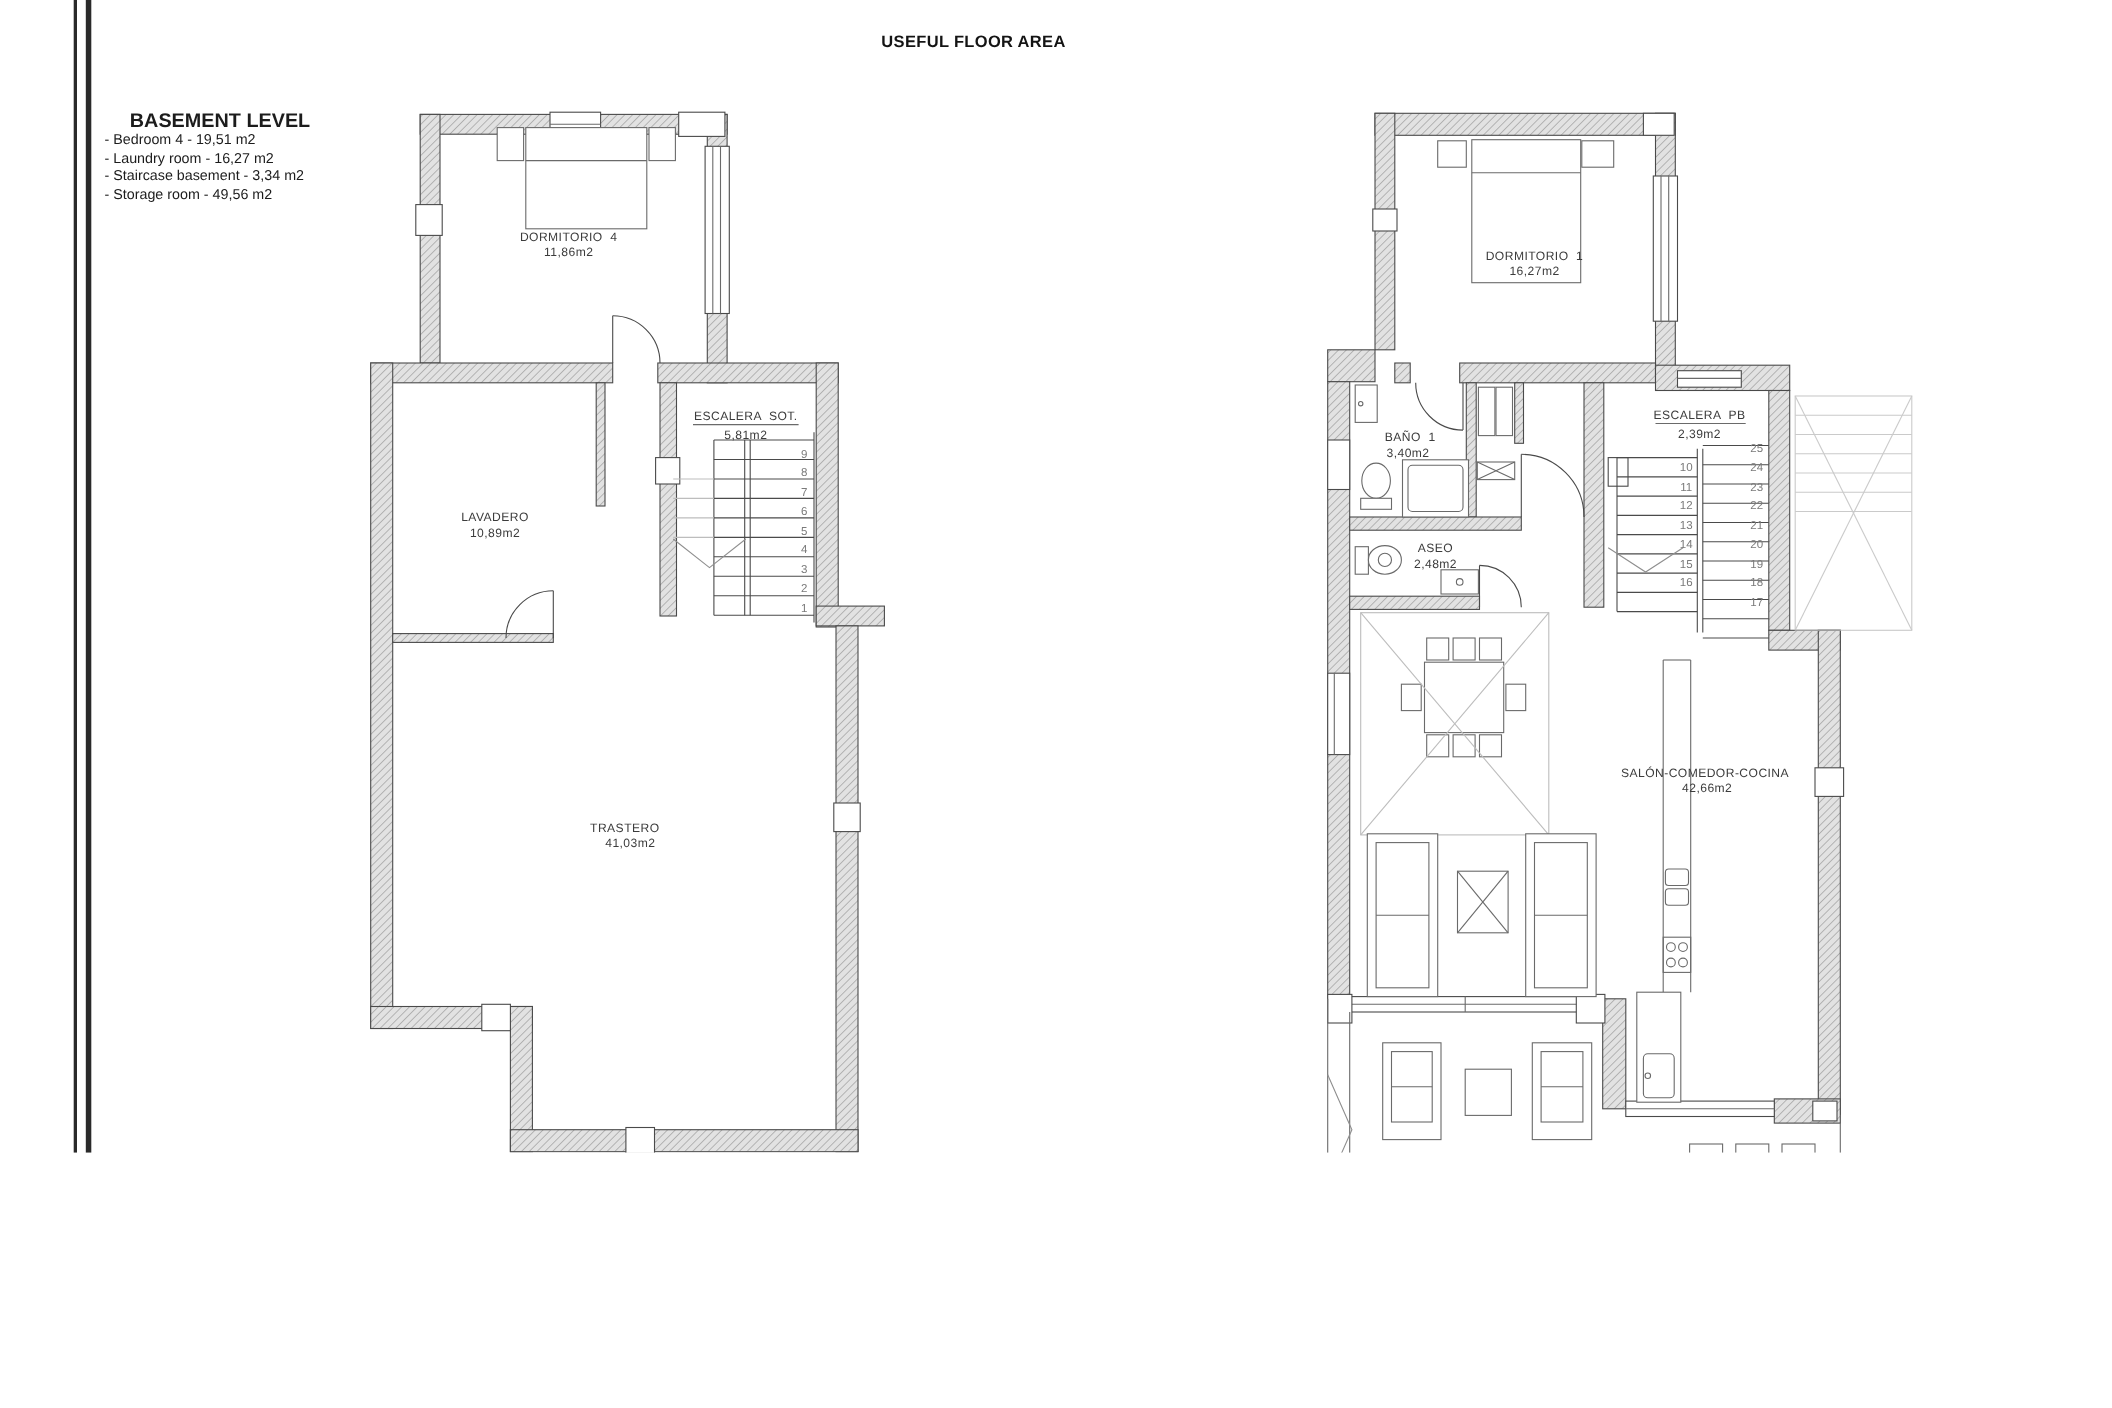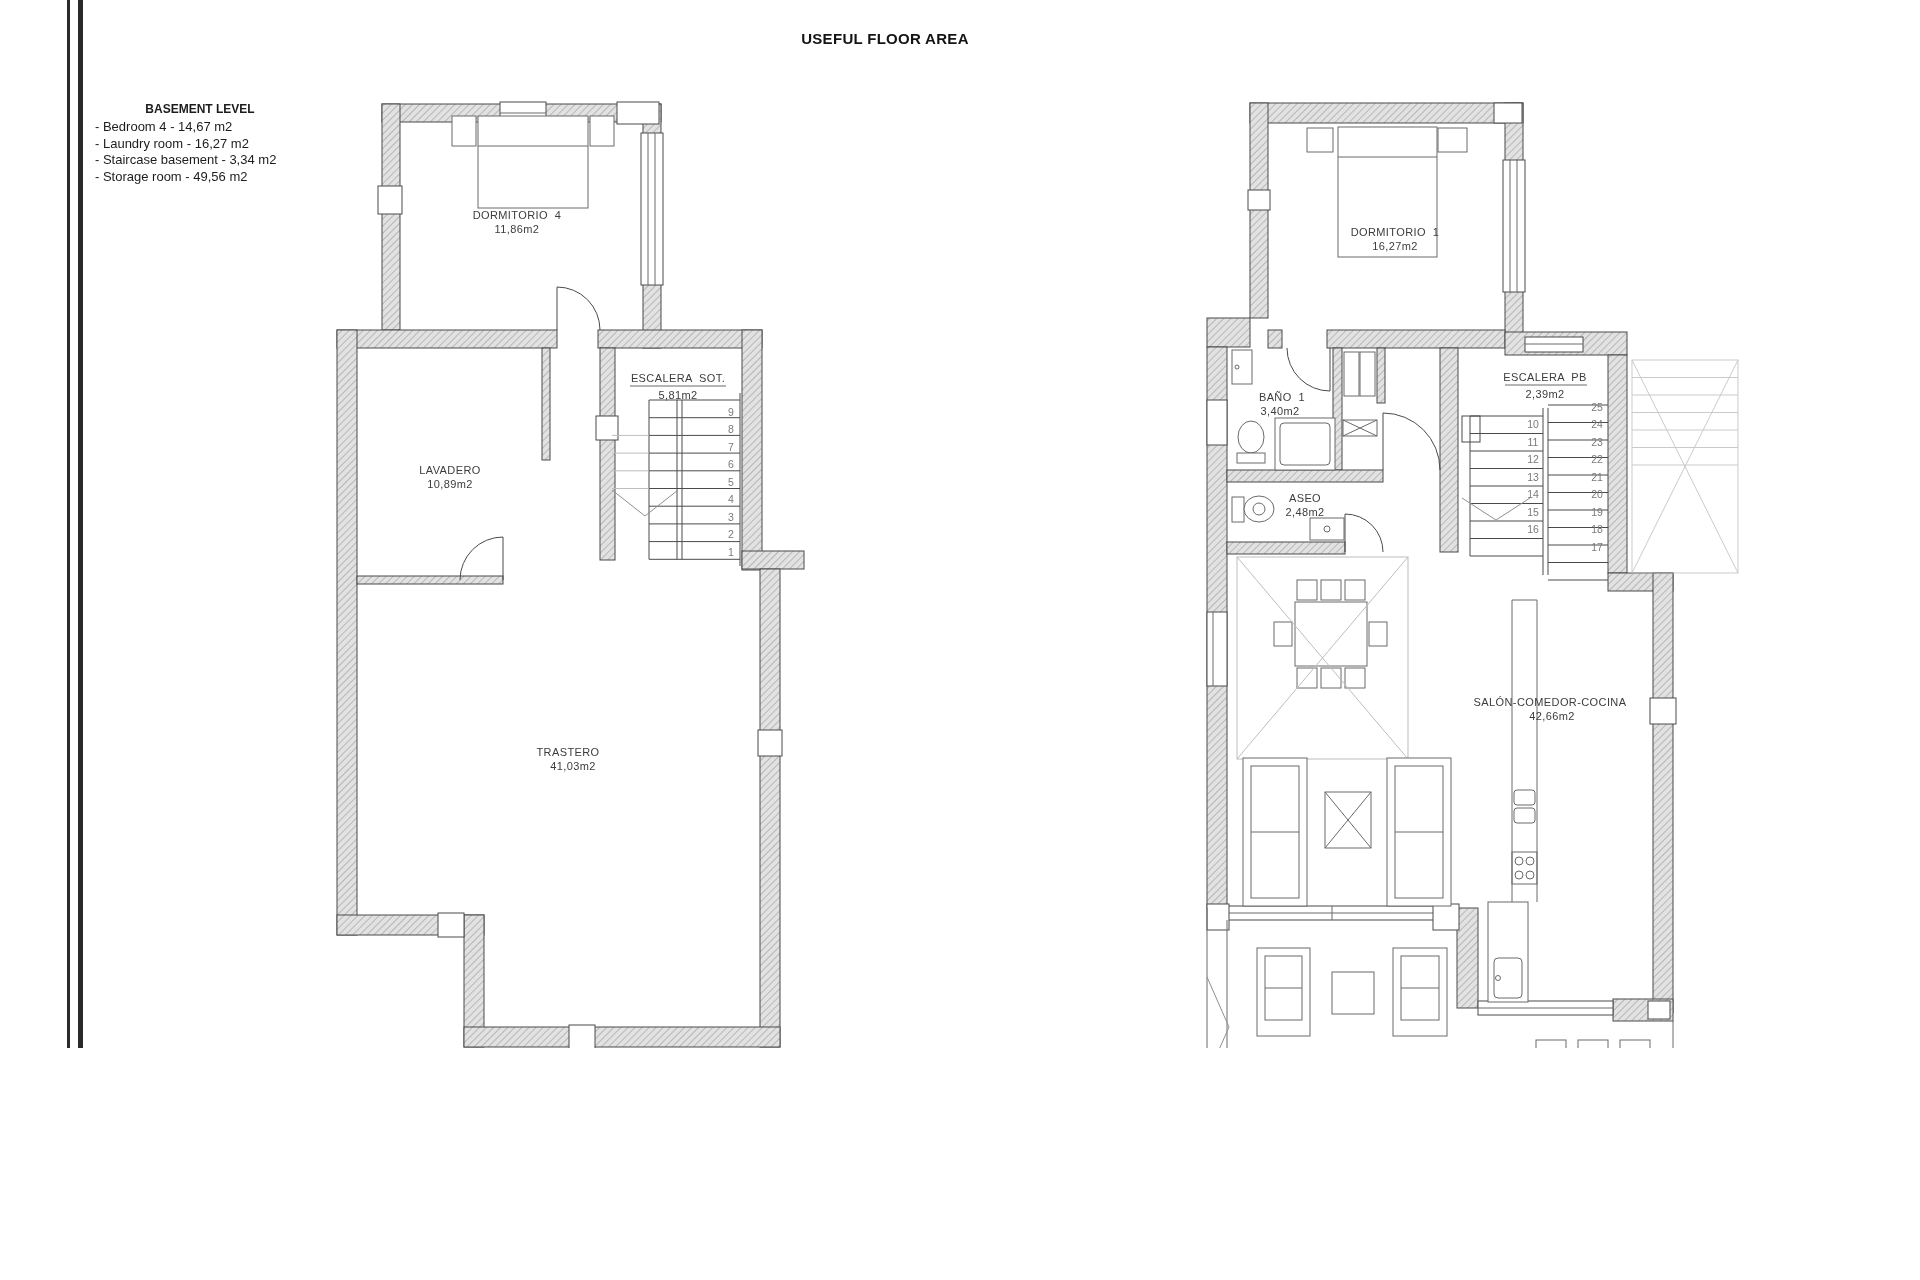--- a/index.html
+++ b/index.html
@@ -2,21 +2,21 @@
 <html><head>
 <meta charset="utf-8">
 <style>
   html,body{margin:0;padding:0;background:#ffffff;}
   #sheet{position:relative;width:1920px;height:1048px;background:#ffffff;overflow:hidden;
          font-family:"Liberation Sans",sans-serif;color:#1f1f1f;}
   .vline{position:absolute;top:0;height:1280px;background:#2a2a2a;}
   #title{position:absolute;left:735px;top:30px;width:300px;text-align:center;
          font-size:15px;font-weight:bold;letter-spacing:.3px;color:#141414;}
   .legend{position:absolute;font-size:13px;line-height:16.4px;color:#1c1c1c;}
-  .legend .hd{font-weight:bold;text-align:center;font-size:12px;margin-bottom:2px;}
+  .legend .hd{font-weight:bold;text-align:center;font-size:18px;margin-bottom:2px;}
   #legend-basement{left:95px;top:101px;}
   #legend-basement .hd{width:210px;}
   #legend-ground{left:852px;top:101px;}
   #legend-ground .hd{width:216px;}
   .plan-name{position:absolute;top:1216px;width:320px;text-align:center;font-size:33px;
              letter-spacing:7px;color:#8d8d8d;white-space:pre;font-weight:normal;}
   #name-sotano{left:410px;}
   #name-baja{left:1295px;}
   svg{position:absolute;left:0;top:0;}
   .wall{fill:url(#hatch);stroke:#4a4a4a;stroke-width:1;}
@@ -36,21 +36,21 @@
 
 <div id="sheet">
 
   <div class="vline" style="left:67px;width:3px;"></div>
   <div class="vline" style="left:78px;width:5px;"></div>
 
   <div id="title">USEFUL FLOOR AREA</div>
 
   <div class="legend" id="legend-basement">
     <div class="hd">BASEMENT LEVEL</div>
-    <div>- Bedroom 4 - 14,67 m2</div>
+    <div>- Bedroom 4 - 19,51 m2</div>
     <div>- Laundry room - 16,27 m2</div>
     <div>- Staircase basement - 3,34 m2</div>
     <div>- Storage room - 49,56 m2</div>
   </div>
 
 
   <svg width="1920" height="1280" viewBox="0 0 1920 1280">
     <defs>
       <pattern id="hatch" patternUnits="userSpaceOnUse" width="5" height="5" patternTransform="rotate(45)">
         <rect width="5" height="5" fill="#e2e2e2"></rect>

